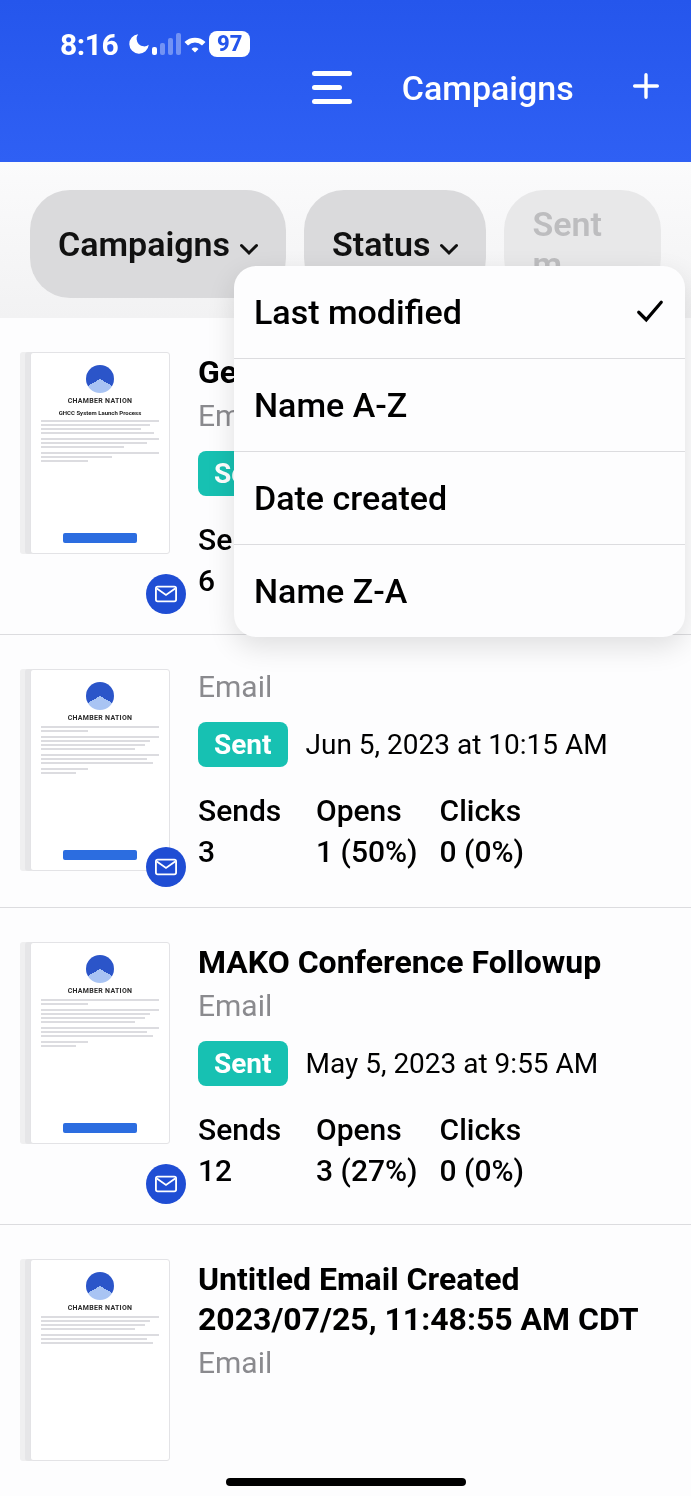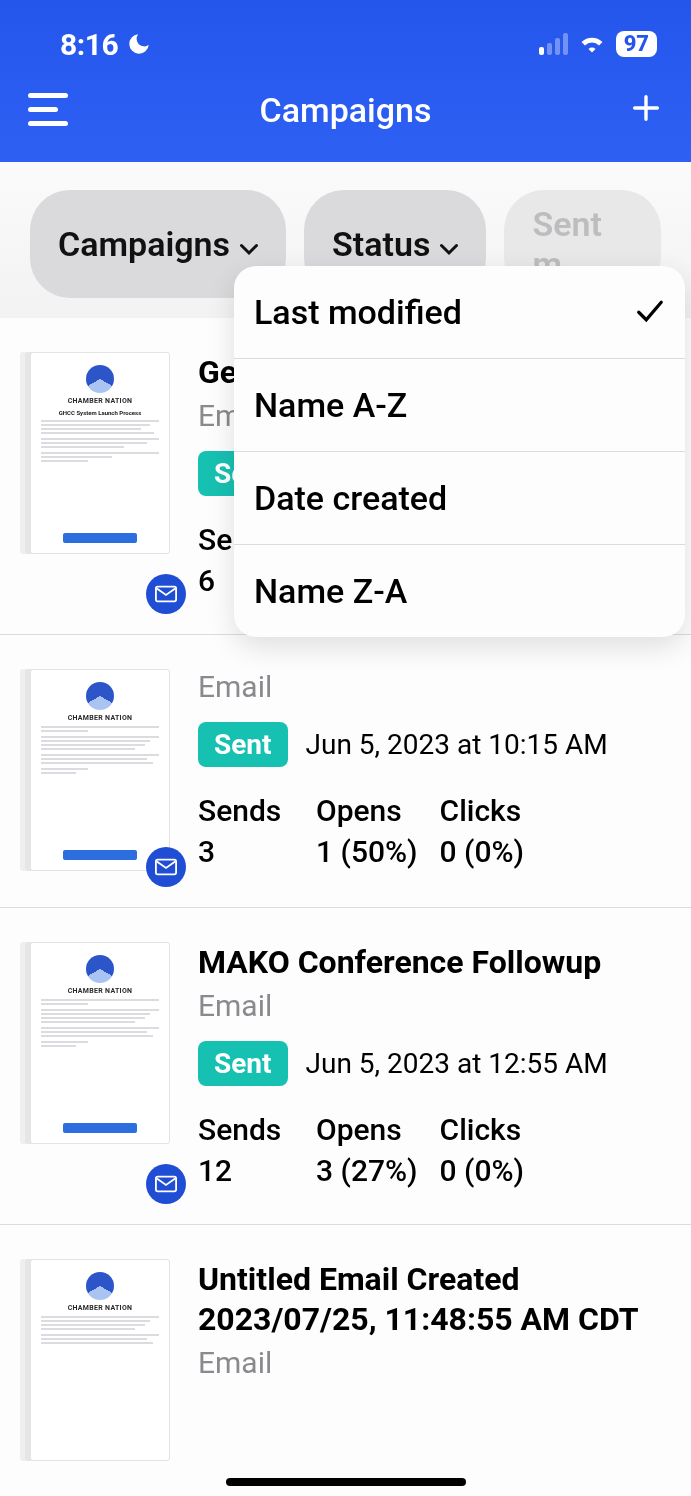--- a/index.html
+++ b/index.html
@@ -25,31 +25,31 @@
       overflow: hidden;
       color: var(--text-dark);
     }
 
     
     .header {
       height: 162px;
       background: linear-gradient(180deg, var(--brand-blue) 0%, #2f60f4 100%);
       color: #fff;
       display: flex;
-      flex-direction: column;
+      flex-direction: row;
       padding-top: 22px;
     }
     .statusbar {
       height: 44px;
       display: flex;
       align-items: center;
       padding: 0 34px 0 60px;
     }
     .status-left { display:flex; align-items:center; gap:8px; font-size: 30px; font-weight:700; letter-spacing: -0.5px; }
-    .status-right { margin-left:auto; display:flex; align-items:center; gap:10px; }
+    .status-right { margin-left:auto; display:flex; align-items:center; }
     .moon-icon svg { display:block; }
     .battery {
       background:#fff; color:var(--brand-blue);
       border-radius: 8px;
       padding: 2px 8px;
       font-size: 22px; font-weight:800;
       line-height: 1;
     }
     .signal-bars { display:flex; align-items:flex-end; gap:3px; height:22px; }
     .signal-bars span { width:5px; background:rgba(255,255,255,.35); border-radius:2px; }
@@ -391,21 +391,21 @@
             <rect x="1" y="1" width="22" height="16" rx="2"></rect>
             <path d="M2 3l10 7 10-7"></path>
           </svg>
       </div>
     </div>
     <div class="card-body">
       <div class="title">MAKO Conference Followup</div>
       <div class="type">Email</div>
       <div class="status-row">
         <span class="badge-sent">Sent</span>
-        <span class="timestamp">Jun 5, 2023 at 12:55 AM</span>
+        <span class="timestamp">May 5, 2023 at 9:55 AM</span>
       </div>
       <div class="metrics">
         <div class="metric">
           <div class="label">Sends</div>
           <div class="value">12</div>
         </div>
         <div class="metric">
           <div class="label">Opens</div>
           <div class="value">3 (27%)</div>
         </div>

